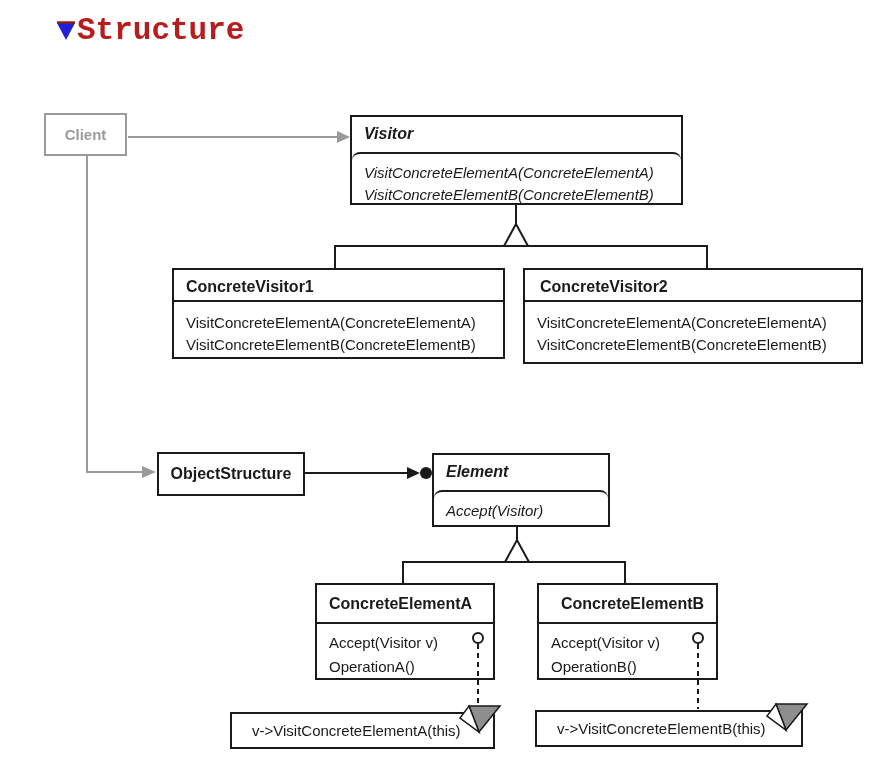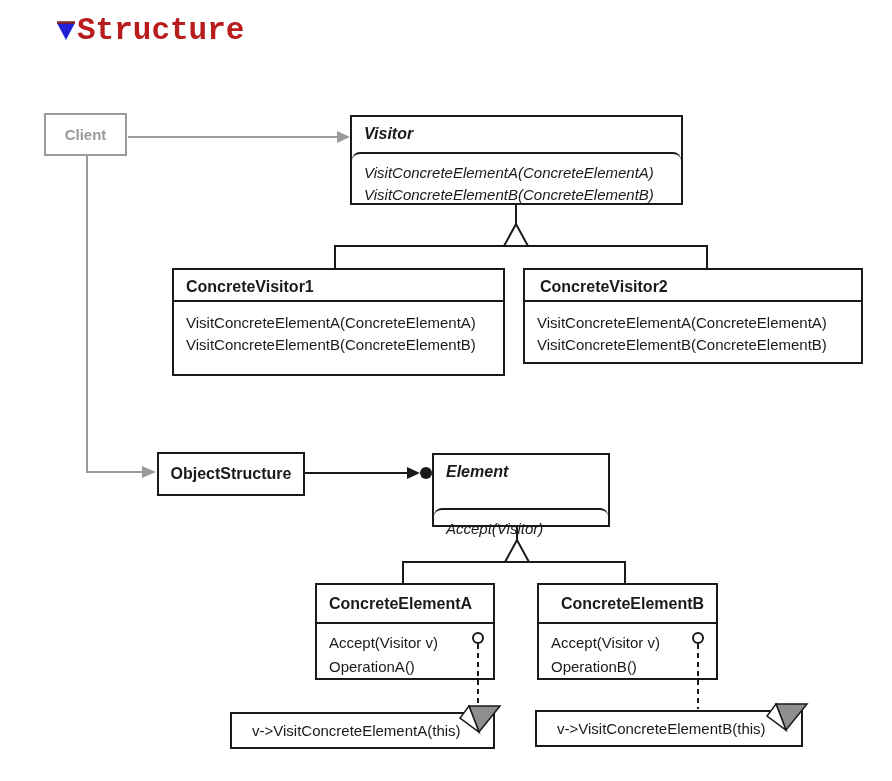--- a/index.html
+++ b/index.html
@@ -68,42 +68,42 @@
   </div>
 
   <div class="uml-box abstract" style="left:350px; top:115px; width:333px; height:90px;">
     <div class="uml-title" style="height:35px;">Visitor</div>
     <div class="uml-methods" style="height:53px;">
       <div>VisitConcreteElementA(ConcreteElementA)</div>
       <div>VisitConcreteElementB(ConcreteElementB)</div>
     </div>
   </div>
 
-  <div class="uml-box" style="left:172px; top:268px; width:333px; height:108px;">
+  <div class="uml-box" style="left:172px; top:268px; width:333px; height:91px;">
     <div class="uml-title" style="height:30px;">ConcreteVisitor1</div>
     <div class="uml-methods" style="height:64px; padding-top:10px;">
       <div>VisitConcreteElementA(ConcreteElementA)</div>
       <div>VisitConcreteElementB(ConcreteElementB)</div>
     </div>
   </div>
 
   <div class="uml-box" style="left:523px; top:268px; width:340px; height:96px;">
     <div class="uml-title" style="height:30px;padding-left:15px;">ConcreteVisitor2</div>
     <div class="uml-methods" style="height:64px; padding-top:10px;">
       <div>VisitConcreteElementA(ConcreteElementA)</div>
       <div>VisitConcreteElementB(ConcreteElementB)</div>
     </div>
   </div>
 
   <div class="uml-simple" style="left:157px; top:452px; width:148px; height:44px;">
     <span>ObjectStructure</span>
   </div>
 
   <div class="uml-box abstract" style="left:432px; top:453px; width:178px; height:74px;">
-    <div class="uml-title" style="height:53px;">Element</div>
+    <div class="uml-title" style="height:35px;">Element</div>
     <div class="uml-methods" style="height:35px;">
       <div>Accept(Visitor)</div>
     </div>
   </div>
 
   <div class="uml-box" style="left:315px; top:583px; width:180px; height:97px;">
     <div class="uml-title" style="height:37px; padding-top:10px;">ConcreteElementA</div>
     <div class="uml-methods" style="height:56px; padding-top:7px; line-height:24px;">
       <div>Accept(Visitor v)</div>
       <div>OperationA()</div>

